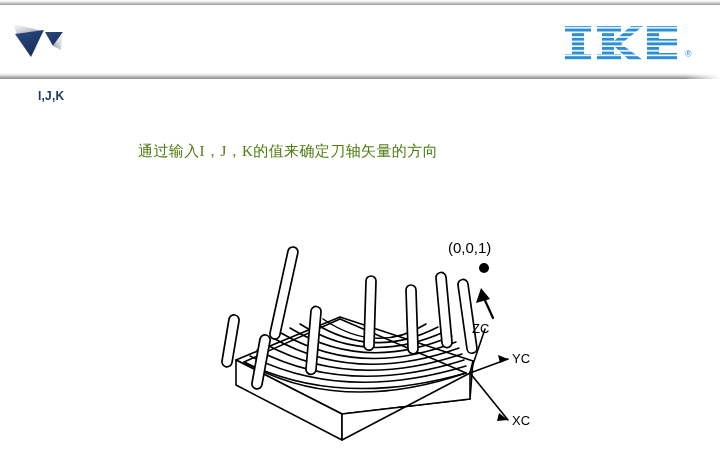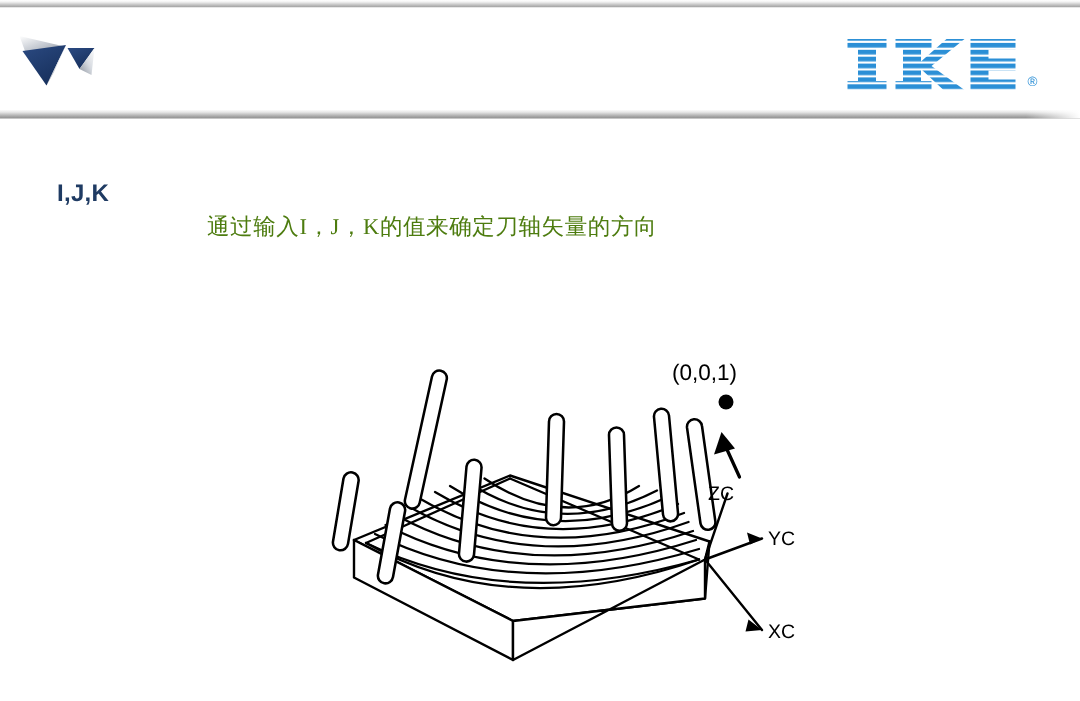--- a/index.html
+++ b/index.html
@@ -70,26 +70,25 @@
     position: absolute;
     left: 0; top: 73px;
     width: 720px; height: 6px;
     background: linear-gradient(to right, rgba(255,255,255,0) 0%, rgba(255,255,255,0) 95%, #ffffff 100%);
   }
 
   
   .slide-title {
     position: absolute;
     left: 38px; top: 89px;
-    font-size: 16px;
+    font-size: 12px;
     font-weight: bold;
     color: #1f3b63;
     letter-spacing: 0.2px;
     white-space: nowrap;
-    margin-top: 32px;
   }
 
   
   .body-line {
     position: absolute;
     left: 138px; top: 142px;
     font-family: "Liberation Serif", "DejaVu Serif", serif;
     font-size: 15px;
     color: #4d7c0f;
     white-space: nowrap;

